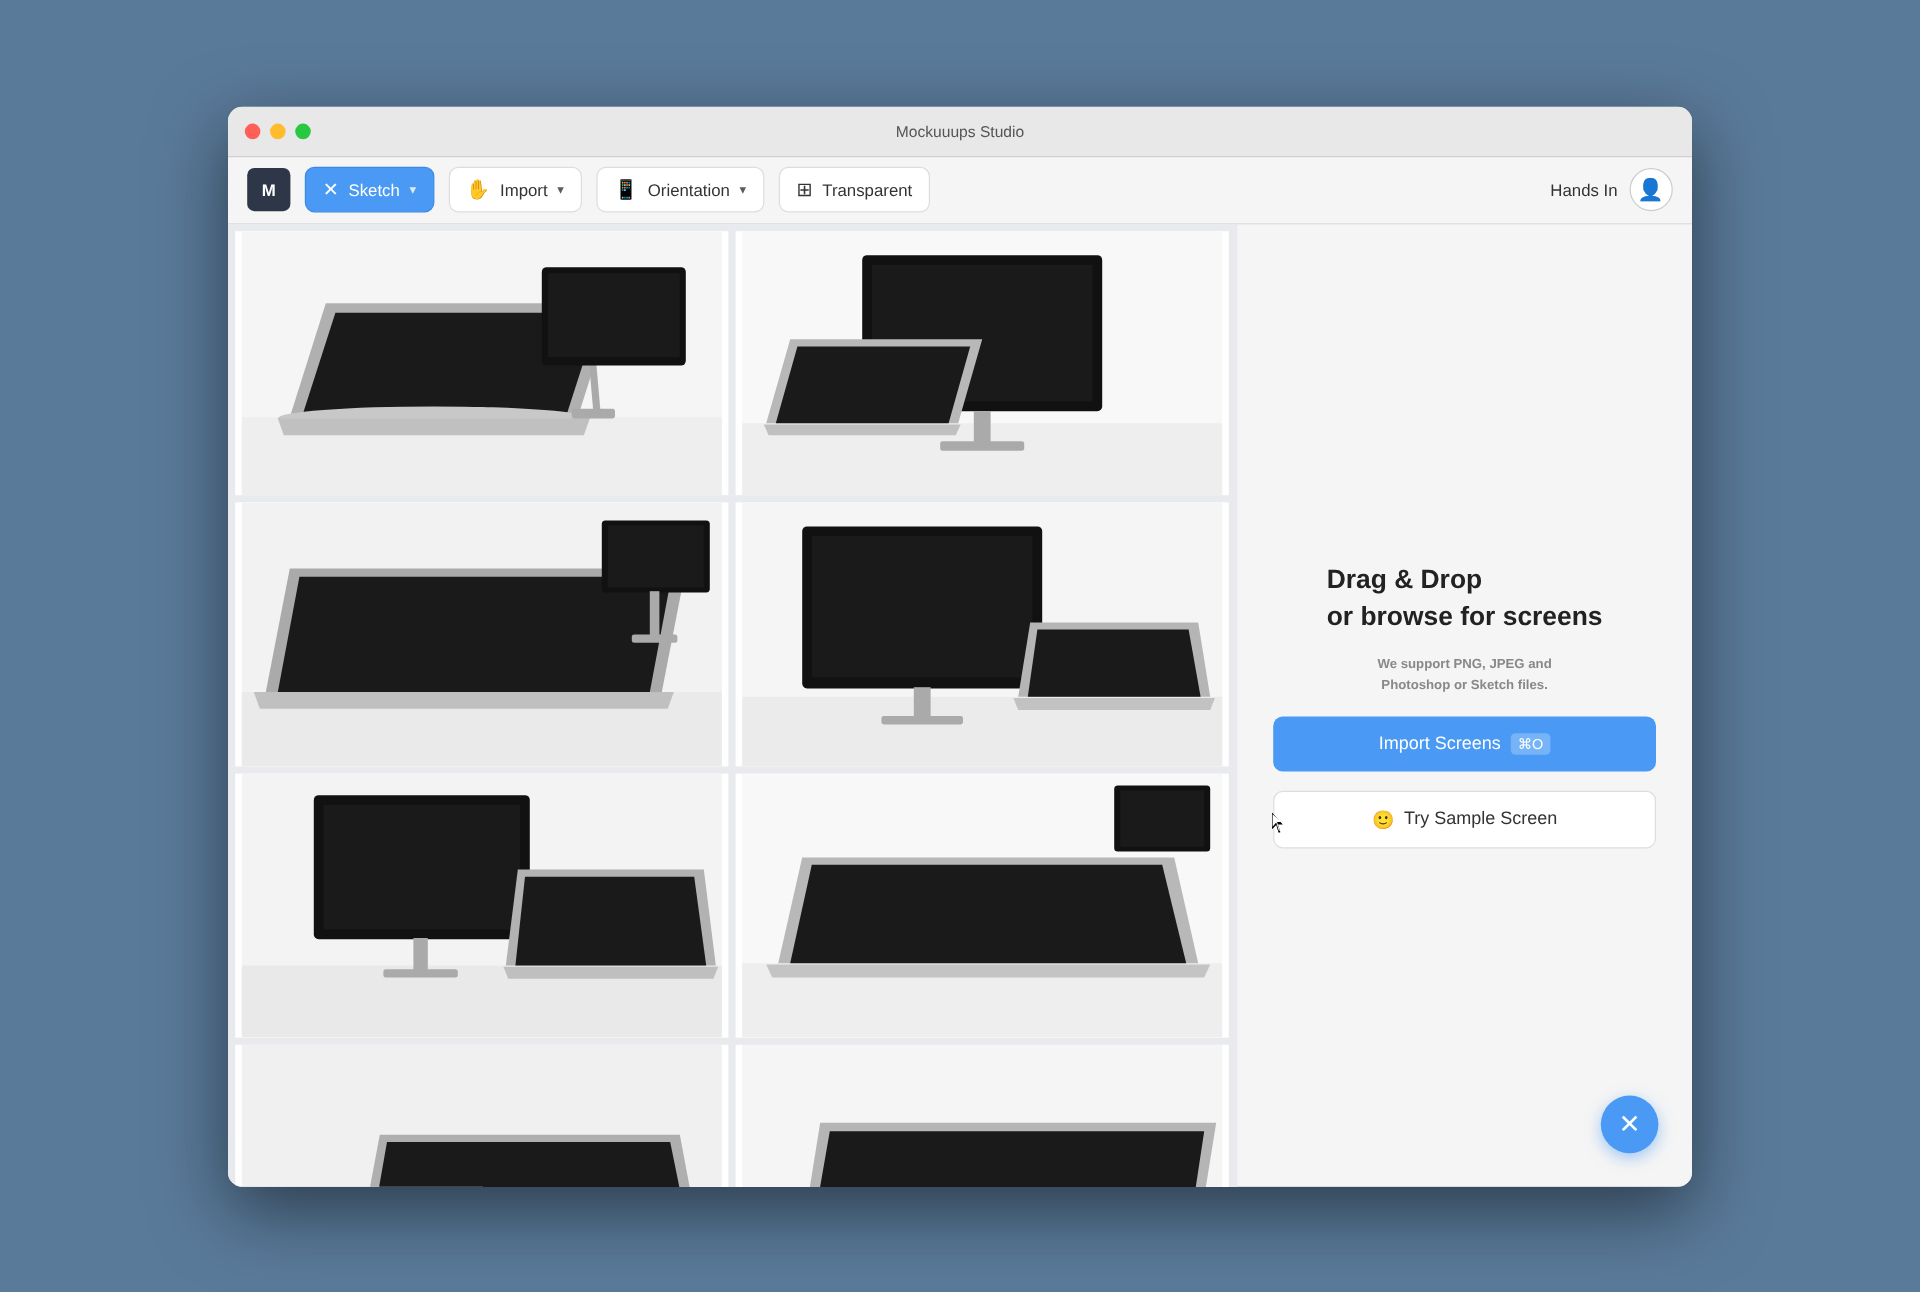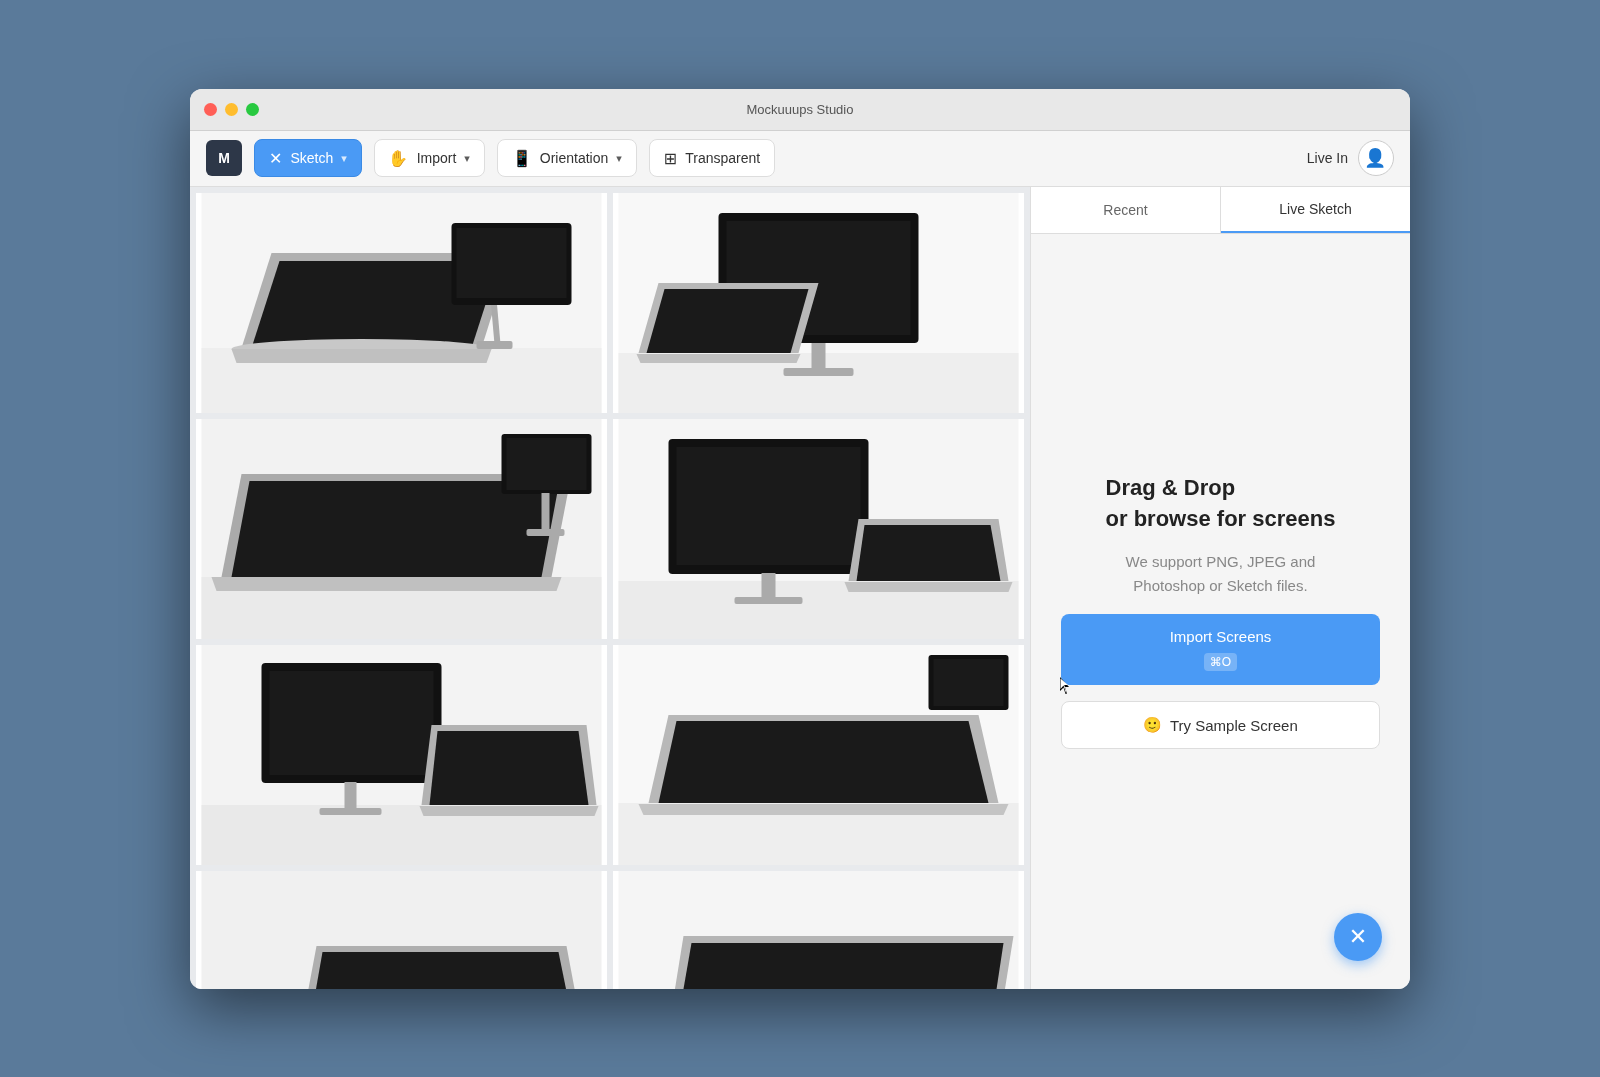--- a/index.html
+++ b/index.html
@@ -226,41 +226,41 @@
 
     .drop-title {
       font-size: 22px;
       font-weight: 600;
       color: #222;
       text-align: left;
       line-height: 1.4;
     }
 
     .drop-subtitle {
-      font-size: 15px;
+      font-size: 11px;
       color: #888;
       text-align: center;
       line-height: 1.6;
+      font-weight: bold;
     }
 
     .import-btn {
       width: 100%;
       padding: 14px;
       background: #4a9af5;
       color: white;
       border: none;
       border-radius: 8px;
       font-size: 15px;
       font-weight: 500;
       cursor: pointer;
       display: flex;
       align-items: center;
       justify-content: center;
       gap: 8px;
-      flex-direction: column;
     }
 
     .shortcut-badge {
       background: rgba(255,255,255,0.25);
       border-radius: 4px;
       padding: 2px 6px;
       font-size: 12px;
     }
 
     .sample-btn {
@@ -357,21 +357,21 @@
     </button>
 
     <button class="dropdown-btn inactive">
       <span class="icon">⊞</span>
       <span>Transparent</span>
     </button>
 
     <div class="toolbar-spacer"></div>
 
     <div class="signin-area">
-      <span class="signin-text">Live In</span>
+      <span class="signin-text">Hands In</span>
       <button class="avatar-btn">
         <span>👤</span>
       </button>
     </div>
   </div>
 
   <div class="window-inner">
 
     <div class="mockup-panel">
       <div class="mockup-grid">
@@ -519,24 +519,20 @@
               <ellipse cx="320" cy="200" rx="25" ry="20" fill="#d4a574" opacity="0.6"></ellipse>
               <ellipse cx="360" cy="205" rx="22" ry="18" fill="#d4a574" opacity="0.6"></ellipse>
             </svg>
           </div>
         </div>
 
       </div>
     </div>
 
     <div class="right-panel">
-      <div class="panel-tabs">
-        <button class="panel-tab inactive">Recent</button>
-        <button class="panel-tab active">Live Sketch</button>
-      </div>
 
       <div class="drop-zone">
         <div class="drop-title">Drag &amp; Drop<br>or browse for screens</div>
         <div class="drop-subtitle">
           We support PNG, JPEG and<br>Photoshop or Sketch files.
         </div>
 
         <button class="import-btn">
           <span>Import Screens</span>
           <span class="shortcut-badge">

